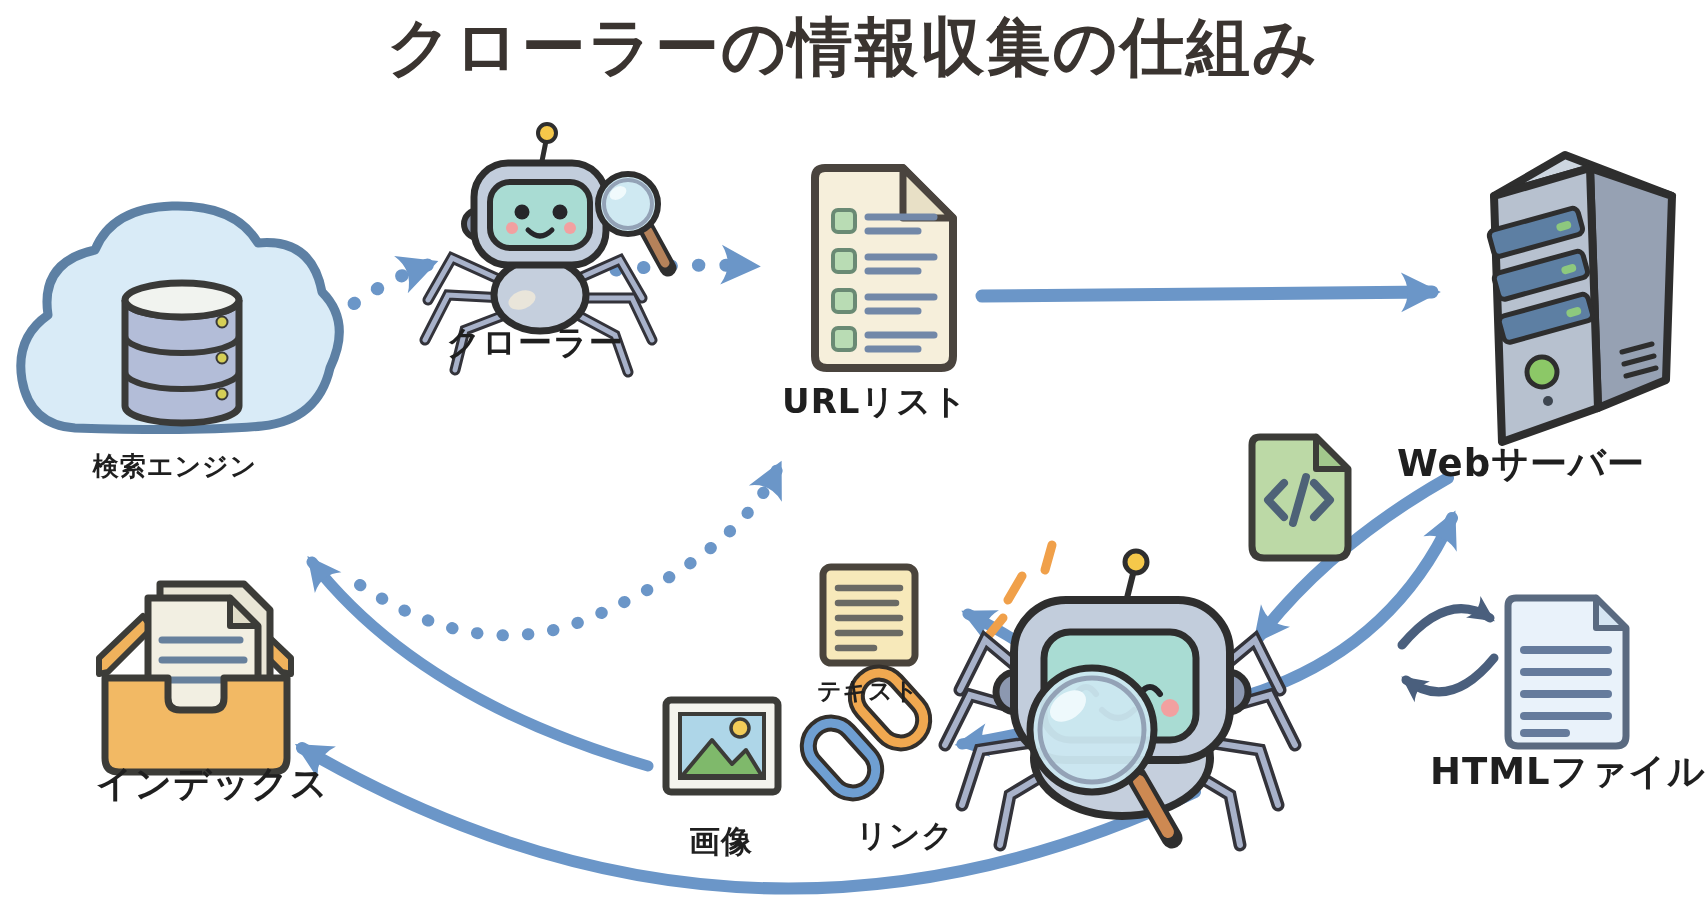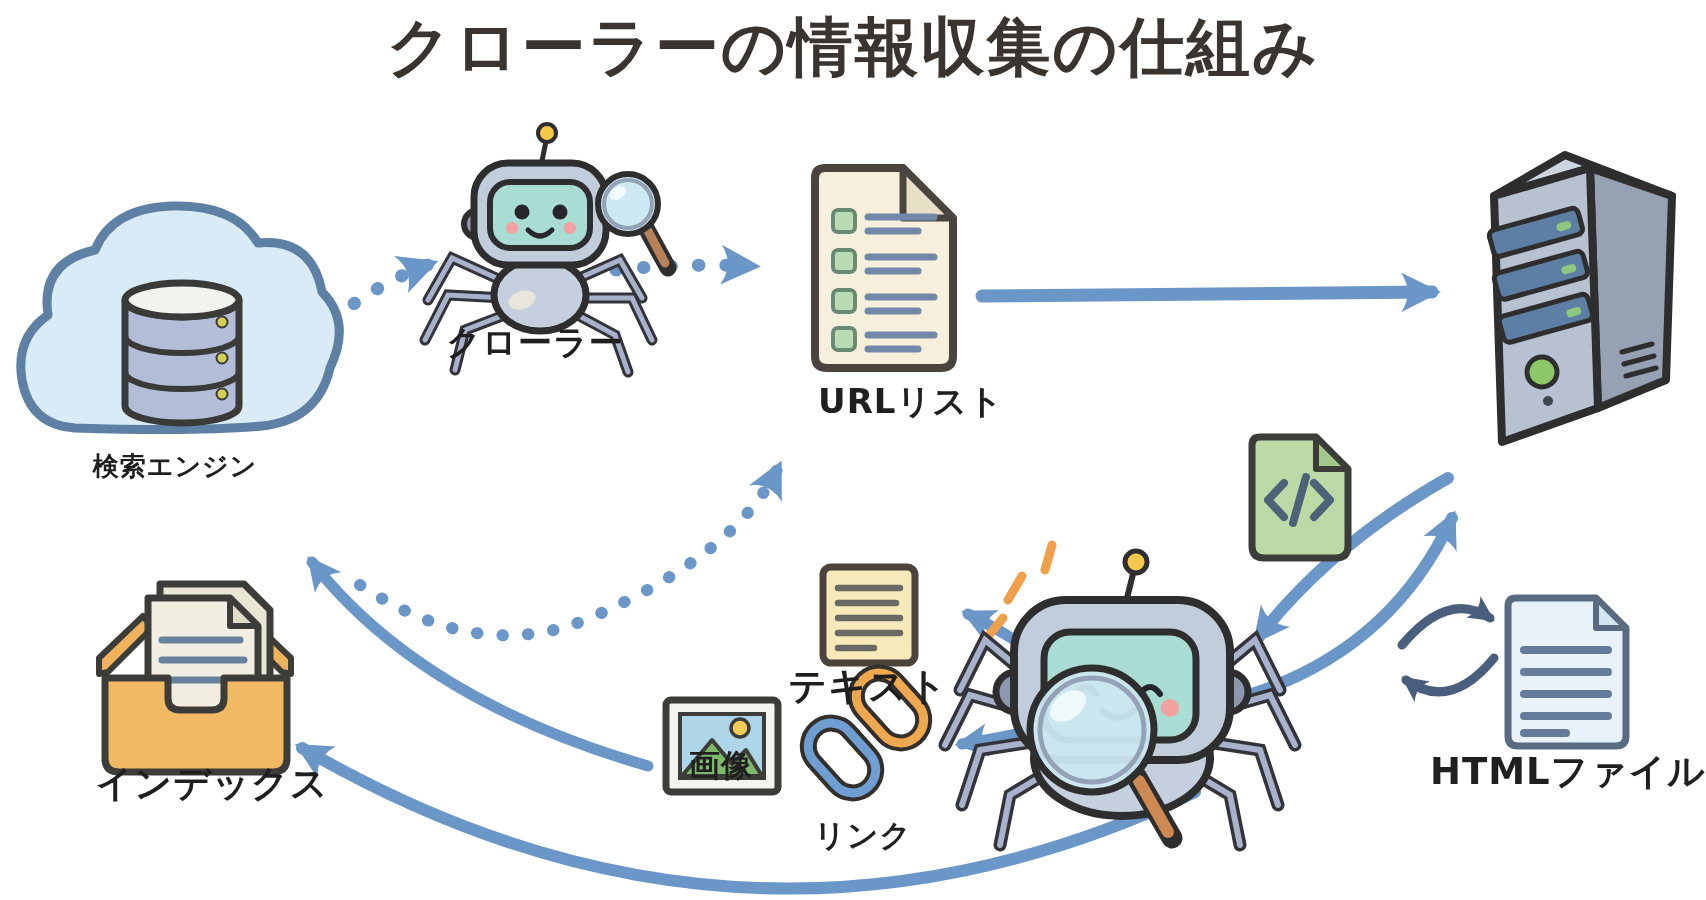--- a/index.html
+++ b/index.html
@@ -15,21 +15,21 @@
   #art{position:absolute;left:0;top:0;}
   .lbl{
     position:absolute; text-align:center; font-weight:800;
     color:var(--label-text); line-height:1.1; letter-spacing:1px;
     white-space:nowrap;
   }
   #title{
     position:absolute; left:0; top:4px; width:1706px; text-align:center;
     font-size:64px; font-weight:800; color:var(--title-text); letter-spacing:2px;
   }
-  .fs38{font-size:26px;} .fs34{font-size:34px;} .fs31{font-size:31px;} .fs30{font-size:38px;} .fs37{font-size:37px;}
+  .fs38{font-size:26px;} .fs34{font-size:34px;} .fs31{font-size:31px;} .fs30{font-size:24px;margin-top:12px;} .fs37{font-size:37px;}
 </style>
 </head>
 <body>
 
 <div id="stage">
 
 <svg id="art" width="1706" height="900" viewBox="0 0 1706 900">
   <defs>
     <marker id="mb" viewBox="0 0 10 10" refX="7.5" refY="5" markerWidth="3.4" markerHeight="3.4" orient="auto">
       <path d="M0.5 0.5 L9.5 5 L0.5 9.5 Q3.5 5 0.5 0.5 Z" style="fill:var(--arrow-blue)"></path>
@@ -240,20 +240,21 @@
     <line x1="1139" y1="781" x2="1168" y2="832" stroke="#cd8952" stroke-width="12" stroke-linecap="round"></line>
     <circle cx="1092" cy="730" r="62" fill="#cbe7f0" fill-opacity="0.95" stroke="#2e2e2e" stroke-width="7"></circle>
     <circle cx="1092" cy="730" r="52" fill="none" stroke="#93a2b6" stroke-width="5"></circle>
     <ellipse cx="1068" cy="706" rx="20" ry="13" fill="#eef9fc" transform="rotate(-35 1068 706)"></ellipse>
   </g>
 </svg>
 
 <div id="title">クローラーの情報収集の仕組み</div>
 <div class="lbl fs38" style="left:30px;top:452px;width:290px;">検索エンジン</div>
 <div class="lbl fs34" style="left:415px;top:324px;width:240px;">クローラー</div>
-<div class="lbl fs34" style="left:781px;top:383px;width:260px;">URLリスト</div>
+<div class="lbl fs34" style="left:745px;top:383px;width:260px;">URLリスト</div>
+<div class="lbl fs37" style="left:1336px;top:444px;width:370px;">Webサーバー</div>
 <div class="lbl fs37" style="left:1396px;top:752px;width:310px;text-align:right;">HTMLファイル</div>
 <div class="lbl fs30" style="left:788px;top:666px;width:160px;">テキスト</div>
-<div class="lbl fs31" style="left:648px;top:748px;width:146px;">画像</div>
-<div class="lbl fs31" style="left:786px;top:818px;width:154px;text-align:center;">リンク</div>
+<div class="lbl fs31" style="left:648px;top:824px;width:146px;">画像</div>
+<div class="lbl fs31" style="left:828px;top:818px;width:154px;text-align:center;">リンク</div>
 <div class="lbl fs37" style="left:62px;top:764px;width:300px;">インデックス</div>
 
 </div>
 
 </body></html>

